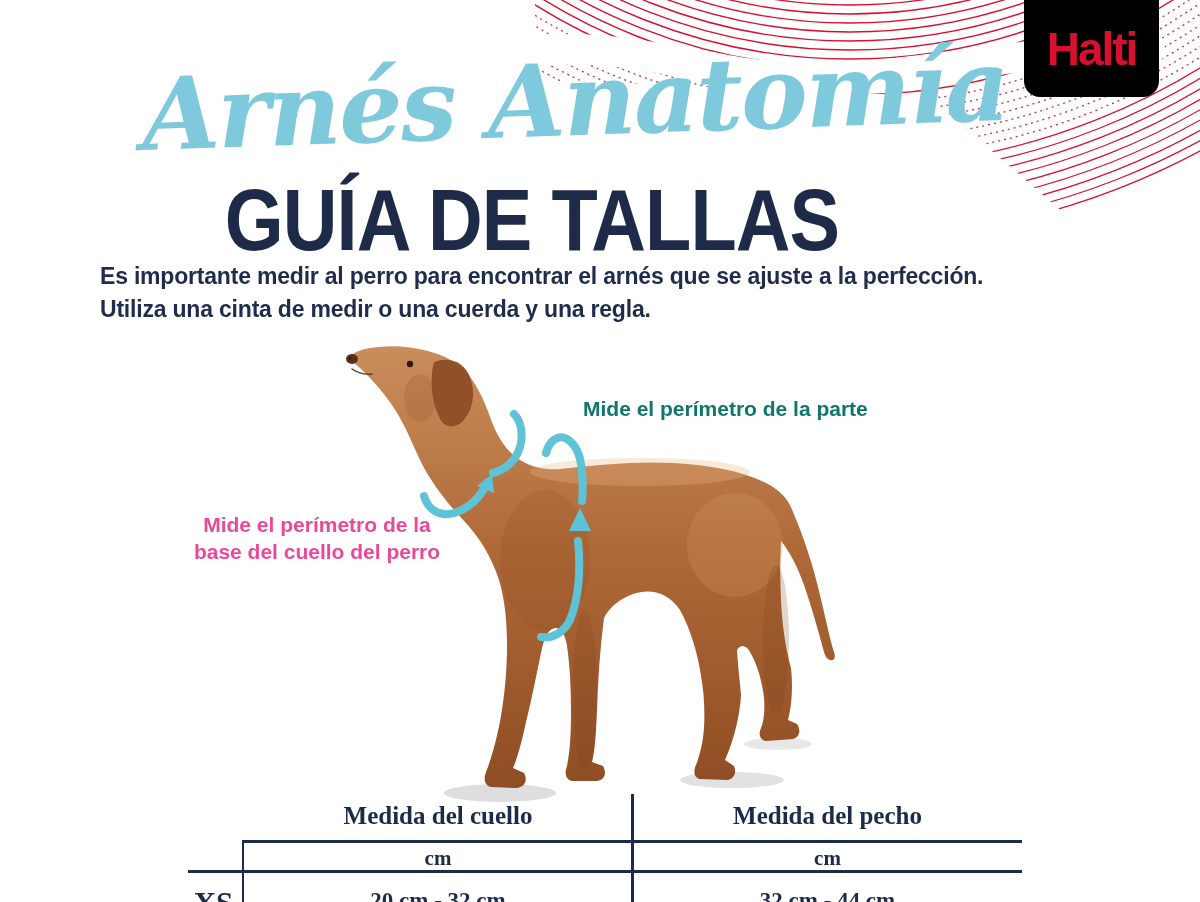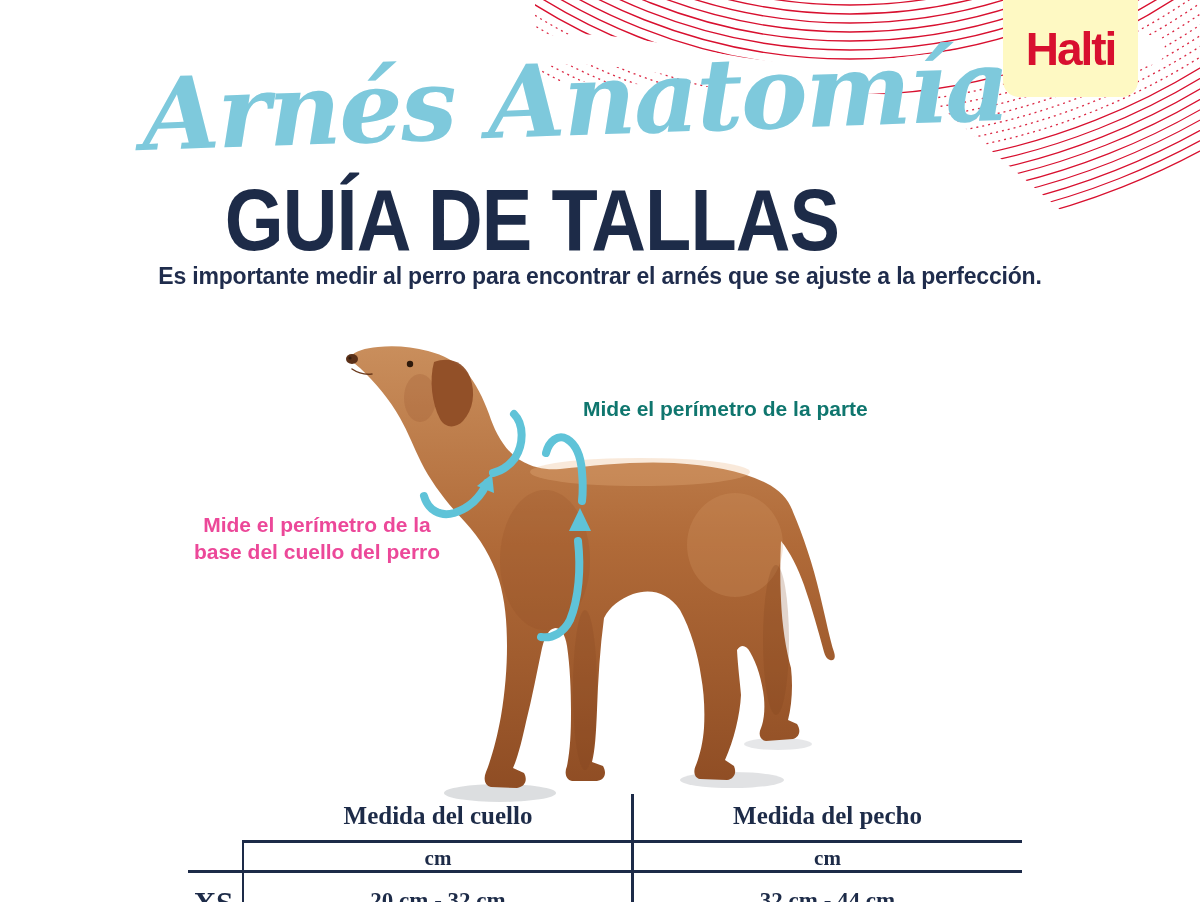--- a/index.html
+++ b/index.html
@@ -3,32 +3,32 @@
 <meta charset="utf-8">
 <style>
   html,body{margin:0;padding:0;background:#fff;}
   .page{position:relative;width:1200px;height:902px;overflow:hidden;background:#ffffff;
         font-family:"Liberation Sans",sans-serif;}
   .abs{position:absolute;}
   svg{display:block;}
   
   #art{left:0;top:0;z-index:1;}
   
-  .logo-box{left:1003px;top:0;width:135px;height:97px;background:#fef9c3;
+  .logo-box{left:1024px;top:0;width:135px;height:97px;background:#000000;
             border-radius:0 0 16px 16px;z-index:2;display:flex;align-items:center;justify-content:center;}
   .logo-text{color:#d8102f;font-weight:bold;font-size:46px;letter-spacing:-2px;
              font-family:"Liberation Sans",sans-serif;}
   
   .script-title{left:45px;top:40px;width:1060px;text-align:center;z-index:3;
                 color:#7ec9dc;font-family:"DejaVu Serif",serif;font-style:italic;font-weight:bold;
                 font-size:100px;line-height:1.2;transform:rotate(-2deg);letter-spacing:-2px;}
   .main-title{left:17px;top:176px;width:1030px;text-align:center;z-index:3;color:#1d2b48;
               font-weight:bold;font-size:88px;line-height:1;letter-spacing:-1px;
               transform:scaleX(.86);transform-origin:center;}
-  .intro{left:100px;top:260px;width:1000px;text-align:center;z-index:3;color:#1f2c4c;
+  .intro{left:100px;top:260px;width:1000px;text-align:left;z-index:3;color:#1f2c4c;
          font-weight:bold;font-size:23px;line-height:33px;letter-spacing:-.2px;}
   
   .chest-label{left:583px;top:395px;width:320px;text-align:left;z-index:3;color:#0f766e;
                font-weight:600;font-size:21px;line-height:27px;}
   .neck-label{left:183px;top:511px;width:268px;text-align:center;z-index:3;color:#ec4899;
               font-weight:600;font-size:21px;line-height:27px;}
   
   .tline{background:#1d2b48;z-index:3;}
   .t-serif{font-family:"Liberation Serif",serif;color:#1d2b48;font-weight:bold;z-index:3;text-align:center;}
   .th-neck{left:243px;top:802px;width:390px;font-size:25px;}
@@ -197,20 +197,21 @@
 
   <div class="abs logo-box">
     <span class="logo-text">Halti</span>
   </div>
 
   <div class="abs script-title">Arnés Anatomía</div>
   <div class="abs main-title">GUÍA DE TALLAS</div>
 
   <div class="abs intro">
     <div>Es importante medir al perro para encontrar el arnés que se ajuste a la perfección.</div>
+    <div>Utiliza una cinta de medir o una cuerda y una regla.</div>
   </div>
 
   <div class="abs chest-label">
     <div>Mide el perímetro de la parte</div>
   </div>
   <div class="abs neck-label">
     <div>Mide el perímetro de la</div>
     <div>base del cuello del perro</div>
   </div>
 

